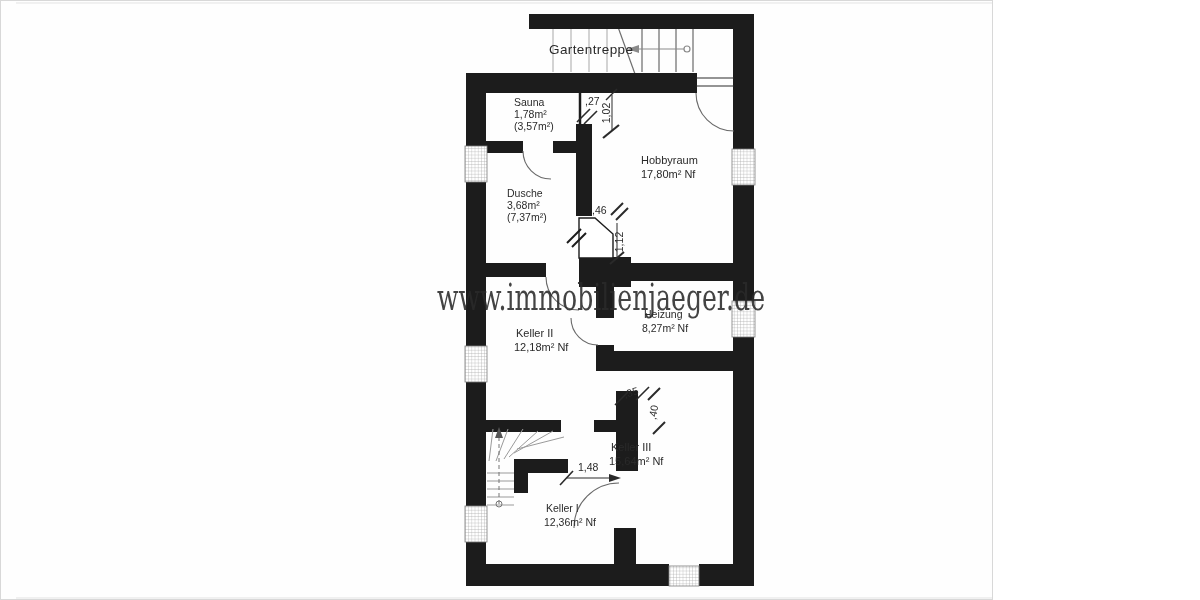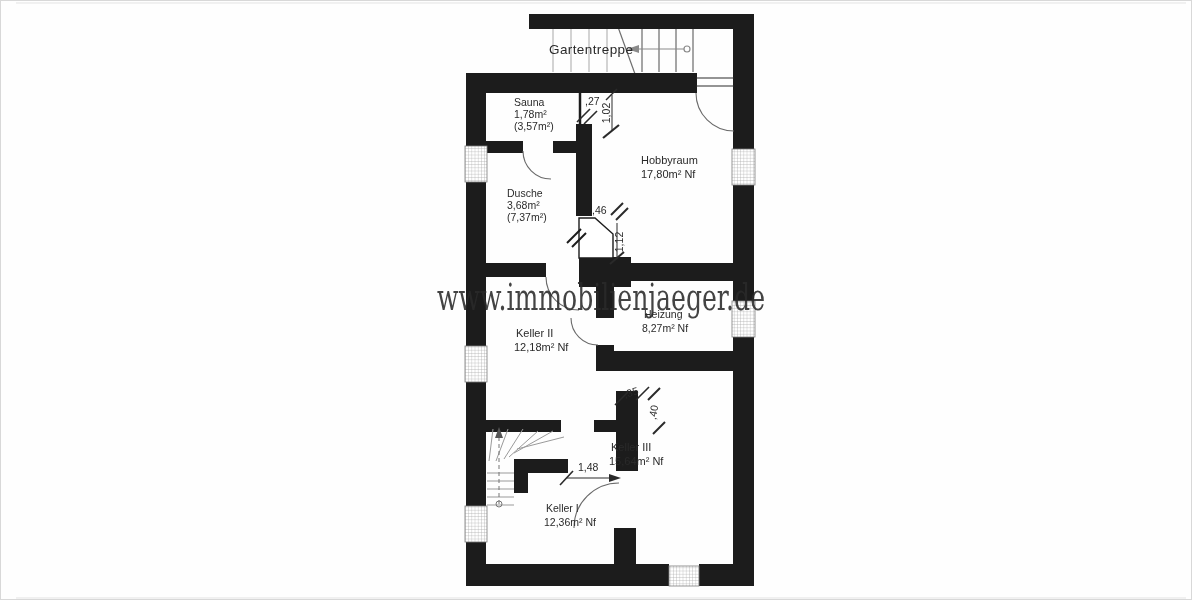--- a/index.html
+++ b/index.html
@@ -1,17 +1,17 @@
 <!DOCTYPE html>
 <html><head>
 <meta charset="utf-8">
 <style>
   html,body{margin:0;padding:0;background:#ffffff;}
   #stage{
-    position:relative;width:1192px;height:600px;background:#fefefe;
+    position:relative;width:993px;height:600px;background:#fefefe;
     font-family:"Liberation Sans",sans-serif;overflow:hidden;
     border:1px solid #d8d8d8;box-sizing:border-box;
   }
   svg text{font-family:"Liberation Sans",sans-serif;fill:#2a2a2a;}
   svg text.wm{font-family:"DejaVu Serif","Liberation Serif",serif;}
 </style>
 </head>
 <body>
 
 <div id="stage">

